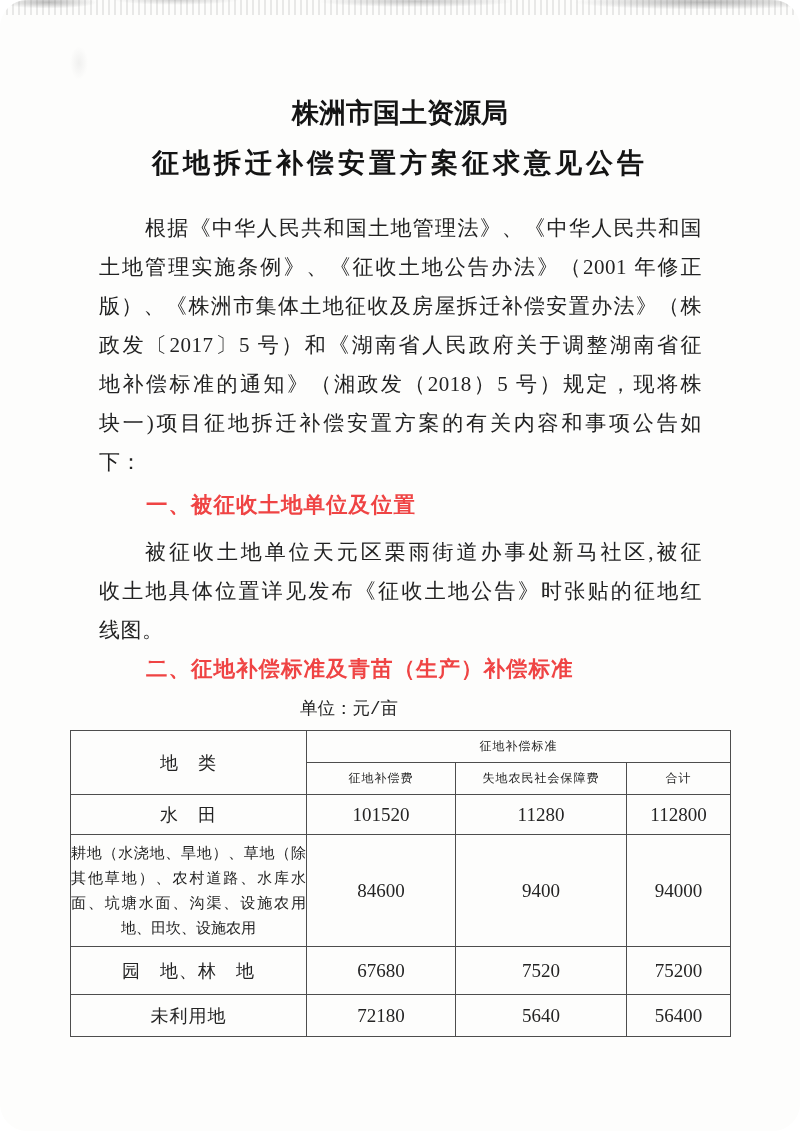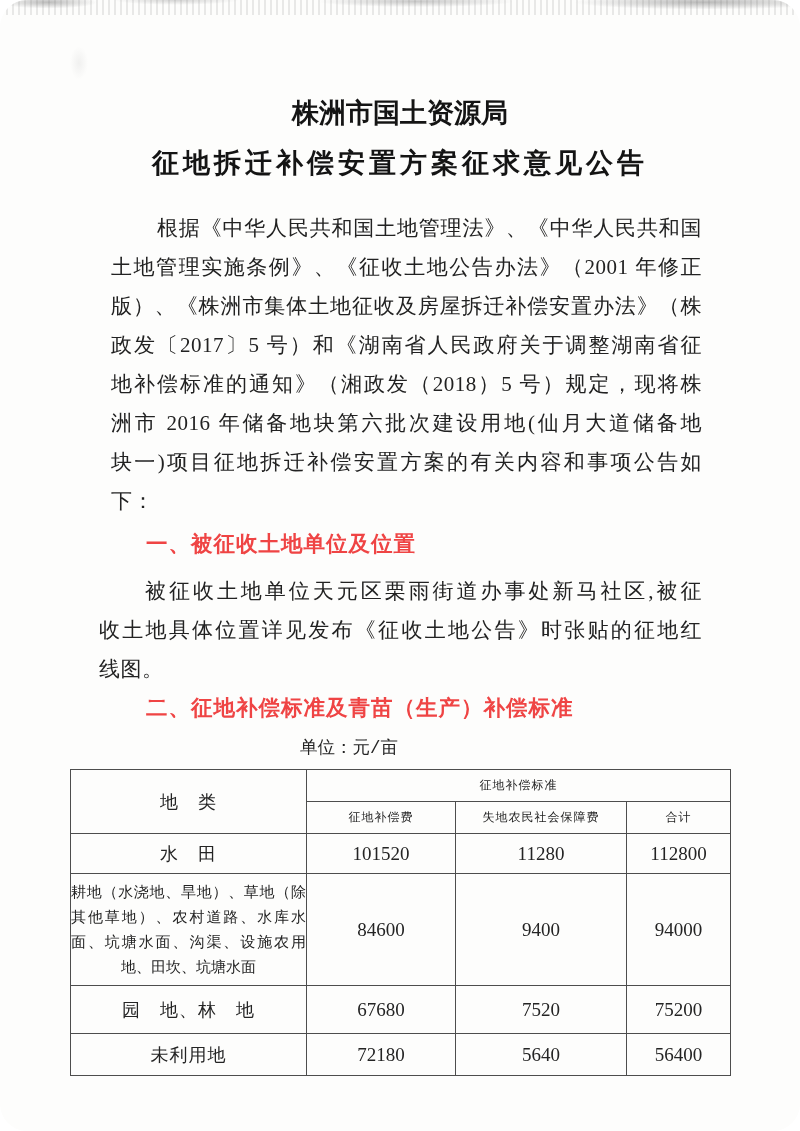--- a/index.html
+++ b/index.html
@@ -32,21 +32,21 @@
   .doc-title {
     margin:88px 0 0 0; padding:0;
     text-align:center;
     font-family:"Liberation Sans","DejaVu Sans",sans-serif;
     font-weight:700; color:#141414;
   }
   .title-line { font-size:27px; line-height:50px; }
   .title-line.wide { letter-spacing:4px; }
 
   .para { font-size:21px; color:#222222; }
-  .para-legal { margin-top:21px;padding-left:12px; }
+  .para-legal { margin-top:21px; }
   .para-location { margin-top:8px; }
   .bline {
     height:39px; line-height:39px;
     margin:0 98px 0 99px;
     text-align:justify; text-align-last:justify;
     letter-spacing:.5px;
     white-space:nowrap;
   }
   .bline.indent { padding-left:46px; }
   .bline.pend { text-align-last:left; white-space:normal; }
@@ -97,21 +97,20 @@
     <div class="title-line">株洲市国土资源局</div>
     <div class="title-line wide">征地拆迁补偿安置方案征求意见公告</div>
   </div>
 
   <div class="para para-legal">
     <div class="bline indent">根据《中华人民共和国土地管理法》、《中华人民共和国</div>
     <div class="bline">土地管理实施条例》、《征收土地公告办法》（2001 年修正</div>
     <div class="bline">版）、《株洲市集体土地征收及房屋拆迁补偿安置办法》（株</div>
     <div class="bline">政发〔2017〕5 号）和《湖南省人民政府关于调整湖南省征</div>
     <div class="bline">地补偿标准的通知》（湘政发（2018）5 号）规定，现将株</div>
-    <div class="bline">洲市 2016 年储备地块第六批次建设用地(仙月大道储备地</div>
     <div class="bline">块一)项目征地拆迁补偿安置方案的有关内容和事项公告如</div>
     <div class="bline pend">下：</div>
   </div>
 
   <div class="heading">一、被征收土地单位及位置</div>
 
   <div class="para para-location">
     <div class="bline indent">被征收土地单位天元区栗雨街道办事处新马社区,被征</div>
     <div class="bline">收土地具体位置详见发布《征收土地公告》时张贴的征地红</div>
     <div class="bline pend">线图。</div>
@@ -144,21 +143,21 @@
         <td class="num">101520</td>
         <td class="num">11280</td>
         <td class="num">112800</td>
       </tr>
 
       <tr class="drow2">
         <td class="multi">
           <div class="mline">耕地（水浇地、旱地）、草地（除</div>
           <div class="mline">其他草地）、农村道路、水库水</div>
           <div class="mline">面、坑塘水面、沟渠、设施农用</div>
-          <div class="mline cend">地、田坎、坑塘水面</div>
+          <div class="mline cend">地、田坎、设施农用</div>
         </td>
         <td class="num">84600</td>
         <td class="num">9400</td>
         <td class="num">94000</td>
       </tr>
 
       <tr class="drow3">
         <td class="land">园　地、林　地</td>
         <td class="num">67680</td>
         <td class="num">7520</td>

